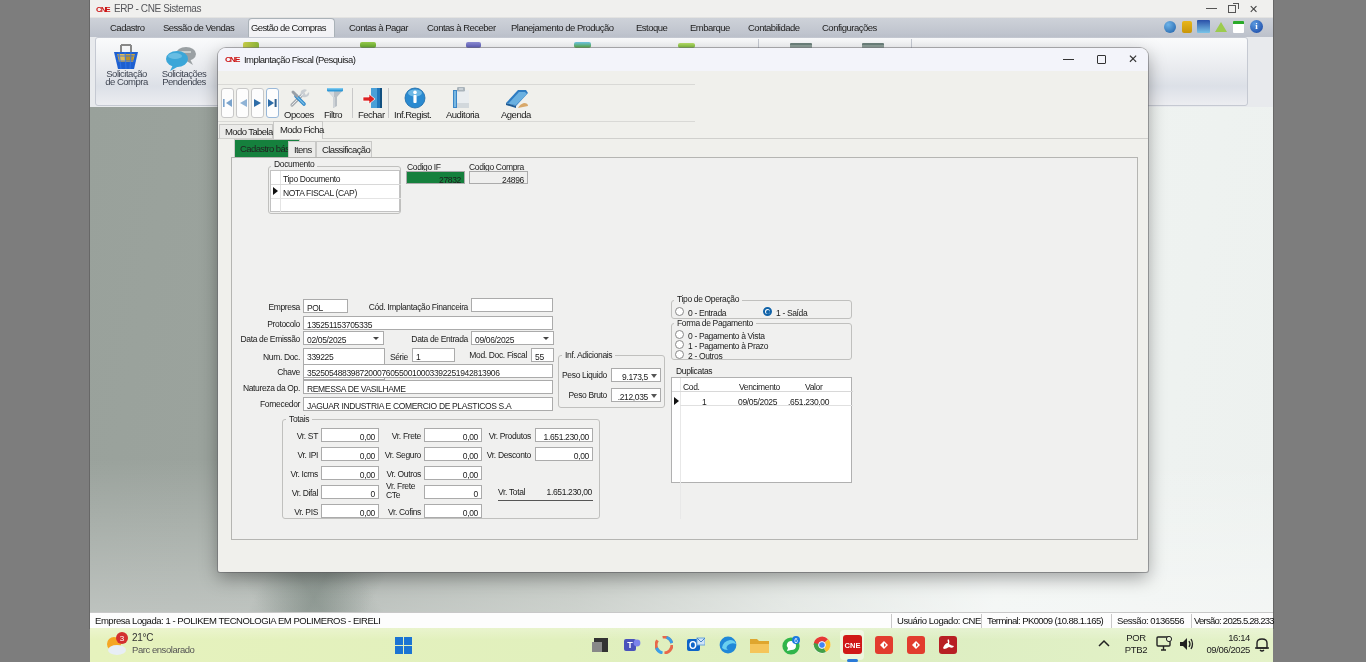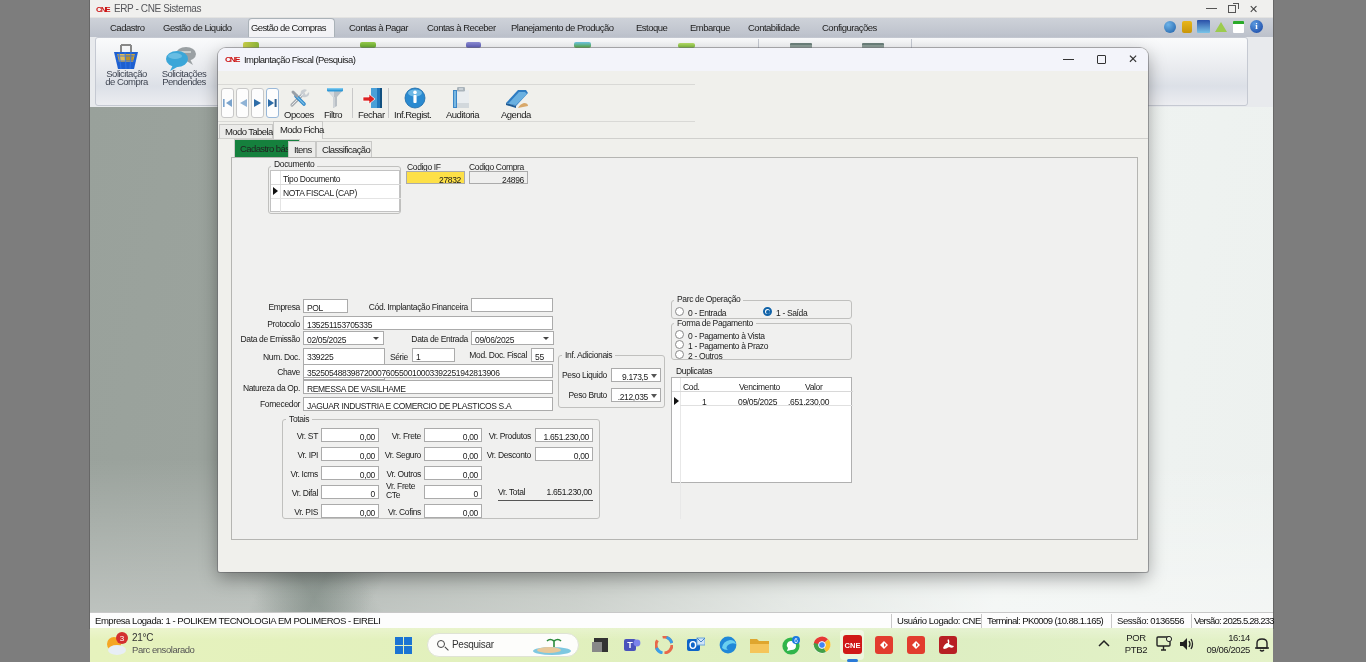--- a/index.html
+++ b/index.html
@@ -29,21 +29,21 @@
     <div class="abs" style="left:6px;top:5px;color:#cc1414;font-size:8px;font-weight:bold;letter-spacing:-1.1px;line-height:9px;transform:scaleY(0.9)">CNE</div>
     <div class="abs" style="left:24px;top:3px;font-size:10px;letter-spacing:-0.4px;color:#55565a">ERP - CNE Sistemas</div>
     <div class="abs" style="left:1116px;top:8px;width:11px;height:1px;background:#555"></div>
     <div class="abs" style="left:1138px;top:5px;width:8px;height:8px;border:1px solid #555"></div>
     <div class="abs" style="left:1143px;top:3px;width:6px;height:6px;border:1px solid #555;border-left:none;border-bottom:none"></div>
     <div class="abs" style="left:1159px;top:3px;font-size:11px;color:#444">✕</div>
   </div>
 
   <div class="abs" style="left:0;top:18px;width:1183px;height:19px;background:linear-gradient(#ced2d9,#bcc1cb)">
     <div class="abs tbtxt" style="left:20px;top:4px">Cadastro</div>
-    <div class="abs tbtxt" style="left:73px;top:4px">Gestão de Liquido</div>
+    <div class="abs tbtxt" style="left:73px;top:4px">Sessão de Vendas</div>
     <div class="abs" style="left:158px;top:0px;width:87px;height:19px;background:#f3f3f6;border:1px solid #aab2b8;border-bottom:none;border-radius:4px 4px 0 0"></div>
     <div class="abs tbtxt" style="left:161px;top:4px;letter-spacing:-0.6px">Gestão de Compras</div>
     <div class="abs tbtxt" style="left:259px;top:4px">Contas à Pagar</div>
     <div class="abs tbtxt" style="left:337px;top:4px">Contas à Receber</div>
     <div class="abs tbtxt" style="left:421px;top:4px">Planejamento de Produção</div>
     <div class="abs tbtxt" style="left:546px;top:4px">Estoque</div>
     <div class="abs tbtxt" style="left:600px;top:4px">Embarque</div>
     <div class="abs tbtxt" style="left:658px;top:4px">Contabilidade</div>
     <div class="abs tbtxt" style="left:732px;top:4px">Configurações</div>
 
@@ -119,30 +119,20 @@
   <div class="abs" style="left:42px;top:4px;font-size:10px;letter-spacing:-0.3px;color:#333">21°C</div>
   <div class="abs" style="left:42px;top:16px;font-size:9.5px;color:#555;letter-spacing:-0.45px">Parc ensolarado</div>
 
   <svg class="abs" style="left:305px;top:9px" width="17" height="17" viewBox="0 0 17 17">
     <rect x="0" y="0" width="8" height="8" fill="#1b74d3"></rect>
       <rect x="9" y="0" width="8" height="8" fill="#1b74d3"></rect>
     <rect x="0" y="9" width="8" height="8" fill="#1b74d3"></rect>
       <rect x="9" y="9" width="8" height="8" fill="#1b74d3"></rect>
   </svg>
 
-  <div class="abs" style="left:337px;top:5px;width:152px;height:24px;background:#fdfdfb;border:1px solid #dfe3d5;border-radius:12px">
-    <div class="abs" style="left:9px;top:6px;width:8px;height:8px;border:1.4px solid #444;border-radius:50%"></div>
-    <div class="abs" style="left:16px;top:14px;width:5px;height:1.4px;background:#444;transform:rotate(45deg)"></div>
-    <div class="abs" style="left:24px;top:5px;font-size:10px;color:#333;letter-spacing:-0.3px">Pesquisar</div>
-    <svg class="abs" style="right:6px;top:3px" width="40" height="18" viewBox="0 0 40 18">
-      <ellipse cx="20" cy="14" rx="19" ry="4" fill="#7ec8e0"></ellipse>
-      <ellipse cx="17" cy="13" rx="12" ry="3" fill="#e8c89a"></ellipse>
-      <path d="M22 10 L22 4 M22 4 Q18 1 15 4 M22 4 Q26 1 29 4" stroke="#2a8a3a" stroke-width="1.6" fill="none"></path>
-    </svg>
-  </div>
 
   <svg class="abs" style="left:502px;top:8px" width="18" height="18" viewBox="0 0 18 18">
       <rect x="2" y="2" width="14" height="14" fill="#333"></rect>
       <rect x="0" y="6" width="10" height="10" fill="#888"></rect>
     </svg>
   <svg class="abs" style="left:533px;top:8px" width="18" height="18" viewBox="0 0 18 18">
       <rect x="1" y="3" width="12" height="12" rx="2" fill="#4a53bb"></rect>
       <text x="7" y="12" font-size="9" fill="#fff" text-anchor="middle" font-family="Liberation Sans" font-weight="bold">T</text>
       <circle cx="14" cy="7" r="3.4" fill="#7b83eb"></circle>
     </svg>
@@ -336,21 +326,21 @@
   <div class="abs" style="left:270px;top:170px;width:130px;height:42px;background:#fff;border:1px solid #c2c2c2">
     <div class="abs" style="left:9px;top:0;width:1px;height:42px;background:#e4e4e4"></div>
     <div class="abs" style="left:0;top:13px;width:130px;height:1px;background:#d8d8d8"></div>
     <div class="abs" style="left:0;top:27px;width:130px;height:1px;background:#e4e4e4"></div>
     <div class="lbl" style="left:12px;top:4px">Tipo Documento</div>
     <div class="lbl" style="left:12px;top:18px">NOTA FISCAL (CAP)</div>
     <div class="tri" style="left:2px;top:16px;border-left-width:5px"></div>
   </div>
 
   <div class="lbl" style="left:407px;top:163px">Codigo IF</div>
-  <div class="inp r" style="left:406px;top:171px;width:59px;height:13px;background:#fde047">27832</div>
+  <div class="inp r" style="left:406px;top:171px;width:59px;height:13px;background:#15803d">27832</div>
   <div class="lbl" style="left:469px;top:163px">Codigo Compra</div>
   <div class="inp r" style="left:469px;top:171px;width:59px;height:13px;background:#efefee">24896</div>
 
   <div class="lbl rlbl" style="left:200px;top:303px;width:100px">Empresa</div>
   <div class="inp" style="left:303px;top:299px;width:45px;height:14px">POL</div>
   <div class="lbl rlbl" style="left:360px;top:303px;width:108px">Cód. Implantação Financeira</div>
   <div class="inp" style="left:471px;top:298px;width:82px;height:14px"></div>
 
   <div class="lbl rlbl" style="left:200px;top:320px;width:100px">Protocolo</div>
   <div class="inp" style="left:303px;top:316px;width:250px;height:14px">135251153705335</div>
@@ -407,21 +397,21 @@
   <div class="inp r" style="left:424px;top:485px;width:58px;height:14px">0</div>
   <div class="lbl" style="left:498px;top:488px">Vr. Total</div>
   <div class="lbl rlbl" style="left:512px;top:488px;width:80px">1.651.230,00</div>
   <div class="abs" style="left:498px;top:500px;width:95px;height:1px;background:#555"></div>
   <div class="lbl rlbl" style="left:238px;top:508px;width:80px">Vr. PIS</div>
   <div class="inp r" style="left:321px;top:504px;width:58px;height:14px">0,00</div>
   <div class="lbl rlbl" style="left:341px;top:508px;width:80px">Vr. Cofins</div>
   <div class="inp r" style="left:424px;top:504px;width:58px;height:14px">0,00</div>
 
   <div class="grp" style="left:671px;top:300px;width:181px;height:19px"></div>
-  <div class="glab" style="left:674px;top:295px">Parc de Operação</div>
+  <div class="glab" style="left:674px;top:295px">Tipo de Operação</div>
   <div class="radio" style="left:675px;top:307px"></div>
   <div class="lbl" style="left:688px;top:309px">0 - Entrada</div>
   <div class="radio sel" style="left:763px;top:307px"></div>
   <div class="lbl" style="left:776px;top:309px">1 - Saída</div>
 
   <div class="grp" style="left:671px;top:323px;width:181px;height:37px"></div>
   <div class="glab" style="left:674px;top:319px">Forma de Pagamento</div>
   <div class="radio" style="left:675px;top:330px"></div>
   <div class="lbl" style="left:688px;top:332px">0 - Pagamento à Vista</div>
   <div class="radio" style="left:675px;top:340px"></div>

